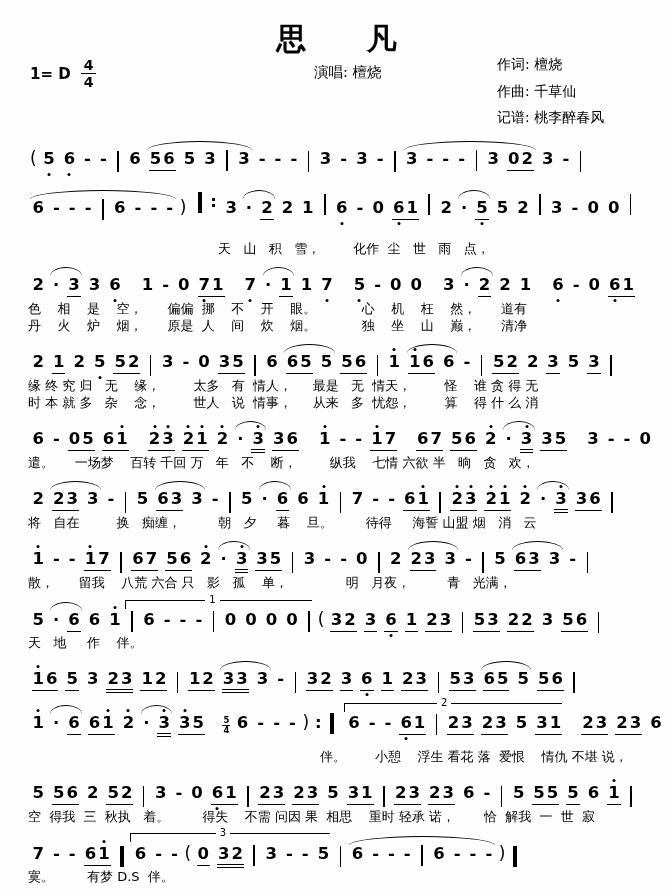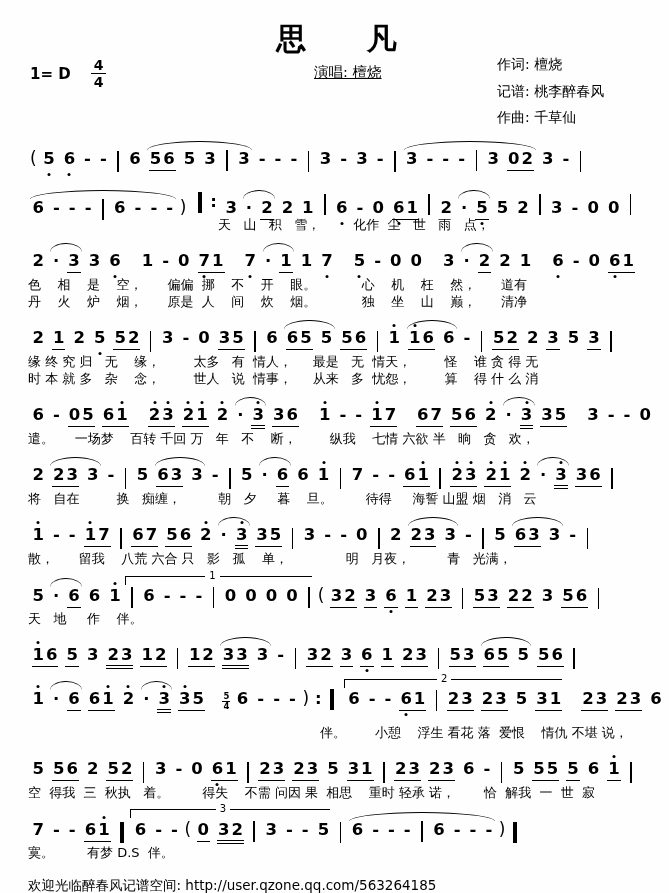--- a/index.html
+++ b/index.html
@@ -8,25 +8,25 @@
     font-family:"DejaVu Sans","Liberation Sans",sans-serif;
     overflow:hidden;
   }
   .sheet{padding:0 22px 0 28px;position:relative;}
   
   .header{position:relative;height:128px;}
   .title{
     margin:8px;padding-top:11px;text-align:center;
     font-size:30px;font-weight:bold;word-spacing:46px;letter-spacing:2px;
   }
-  .keysig{position:absolute;left:2px;top:50px;font-size:15px;font-weight:bold;display:flex;align-items:center;gap:20px;}
+  .keysig{position:absolute;left:2px;top:50px;font-size:15px;font-weight:bold;display:flex;align-items:center;gap:10px;}
   .timesig{display:inline-flex;flex-direction:column;align-items:center;line-height:1;font-size:14px;font-weight:bold;}
   .timesig .num{border-bottom:1.5px solid #000;padding:0 3px 1px;}
   .timesig .den{padding-top:1px;}
-  .singer{position:absolute;left:286px;top:55px;font-size:14.5px;text-decoration:underline;}
+  .singer{position:absolute;left:286px;top:55px;font-size:14.5px;}
   .credits{position:absolute;left:469px;top:43px;font-size:14px;line-height:1.9;}
   
   .system{margin-bottom:6px;}
   .notes{
     display:flex;flex-wrap:nowrap;align-items:baseline;
     padding-top:13px;height:24px;font-weight:bold;font-size:16.5px;line-height:1.15;
   }
   .note{display:inline-flex;margin:0 3.5px;}
   .note .ch{position:relative;display:inline-block;padding:0 1px;}
   .u1{border-bottom:1.5px solid #000;padding-bottom:1px;}
@@ -72,22 +72,22 @@
     <div class="keysig">
       <span>1= D</span>
       <span class="timesig">
         <span class="num">4</span>
         <span class="den">4</span>
       </span>
     </div>
     <div class="singer">演唱: 檀烧</div>
     <div class="credits">
       <div>作词: 檀烧</div>
+      <div>作曲: 千草仙</div>
       <div>记谱: 桃李醉春风</div>
-      <div>作曲: 千草仙</div>
     </div>
   </div>
 
   <div id="systems">
       <div class="system">
         <div class="notes">
           <span class="paren">(</span>
           <span class="note">
             <span class="ch db">5</span>
           </span>
@@ -265,21 +265,21 @@
             <span class="ch">-</span>
           </span>
           <span class="note">
             <span class="ch">0</span>
           </span>
           <span class="note">
             <span class="ch">0</span>
           </span>
           <span class="bar"></span>
         </div>
-        <div class="lyric" style="padding-left: 190px;">天   山   积   雪，        化作  尘   世   雨   点，</div>
+        <div class="lyric" style="padding-left: 190px; margin-top: 24px;">天   山   积   雪，        化作  尘   世   雨   点，</div>
       </div>
       <div class="system">
         <div class="notes">
           <span class="note">
             <span class="ch">2</span>
           </span>
           <span class="arc">
             <span class="note">
               <span class="ch">·</span>
             </span>

